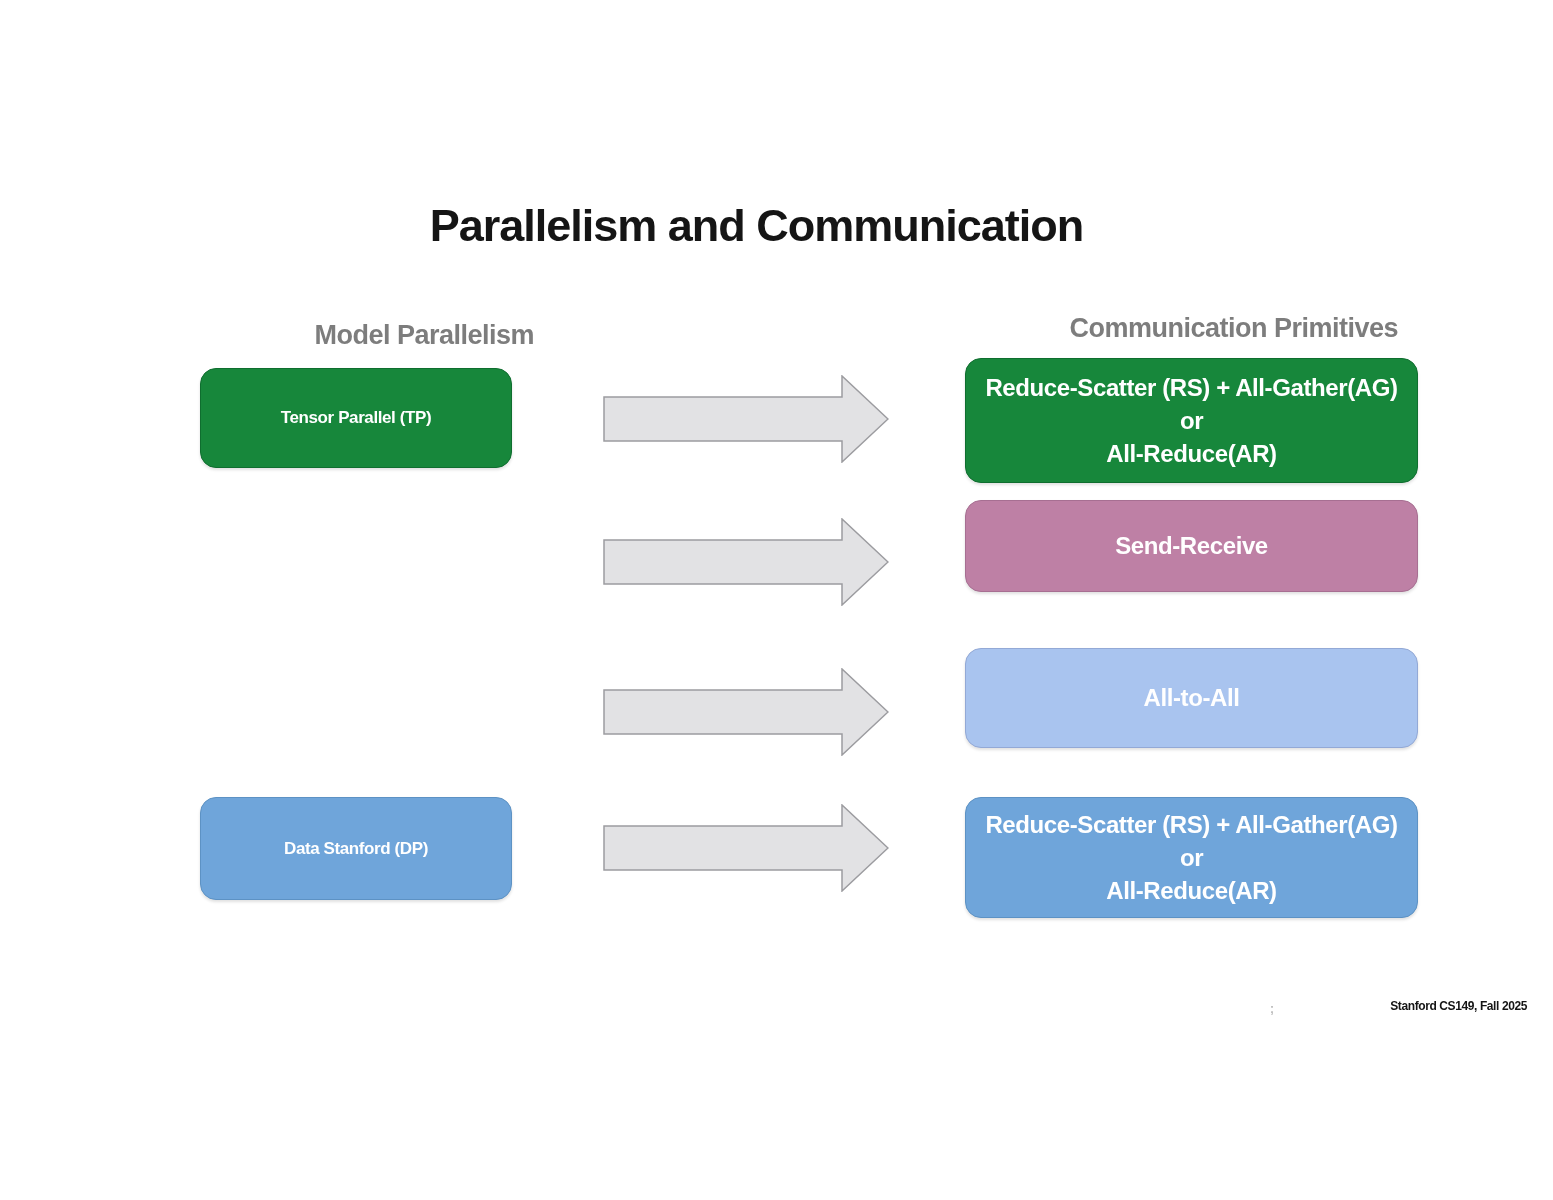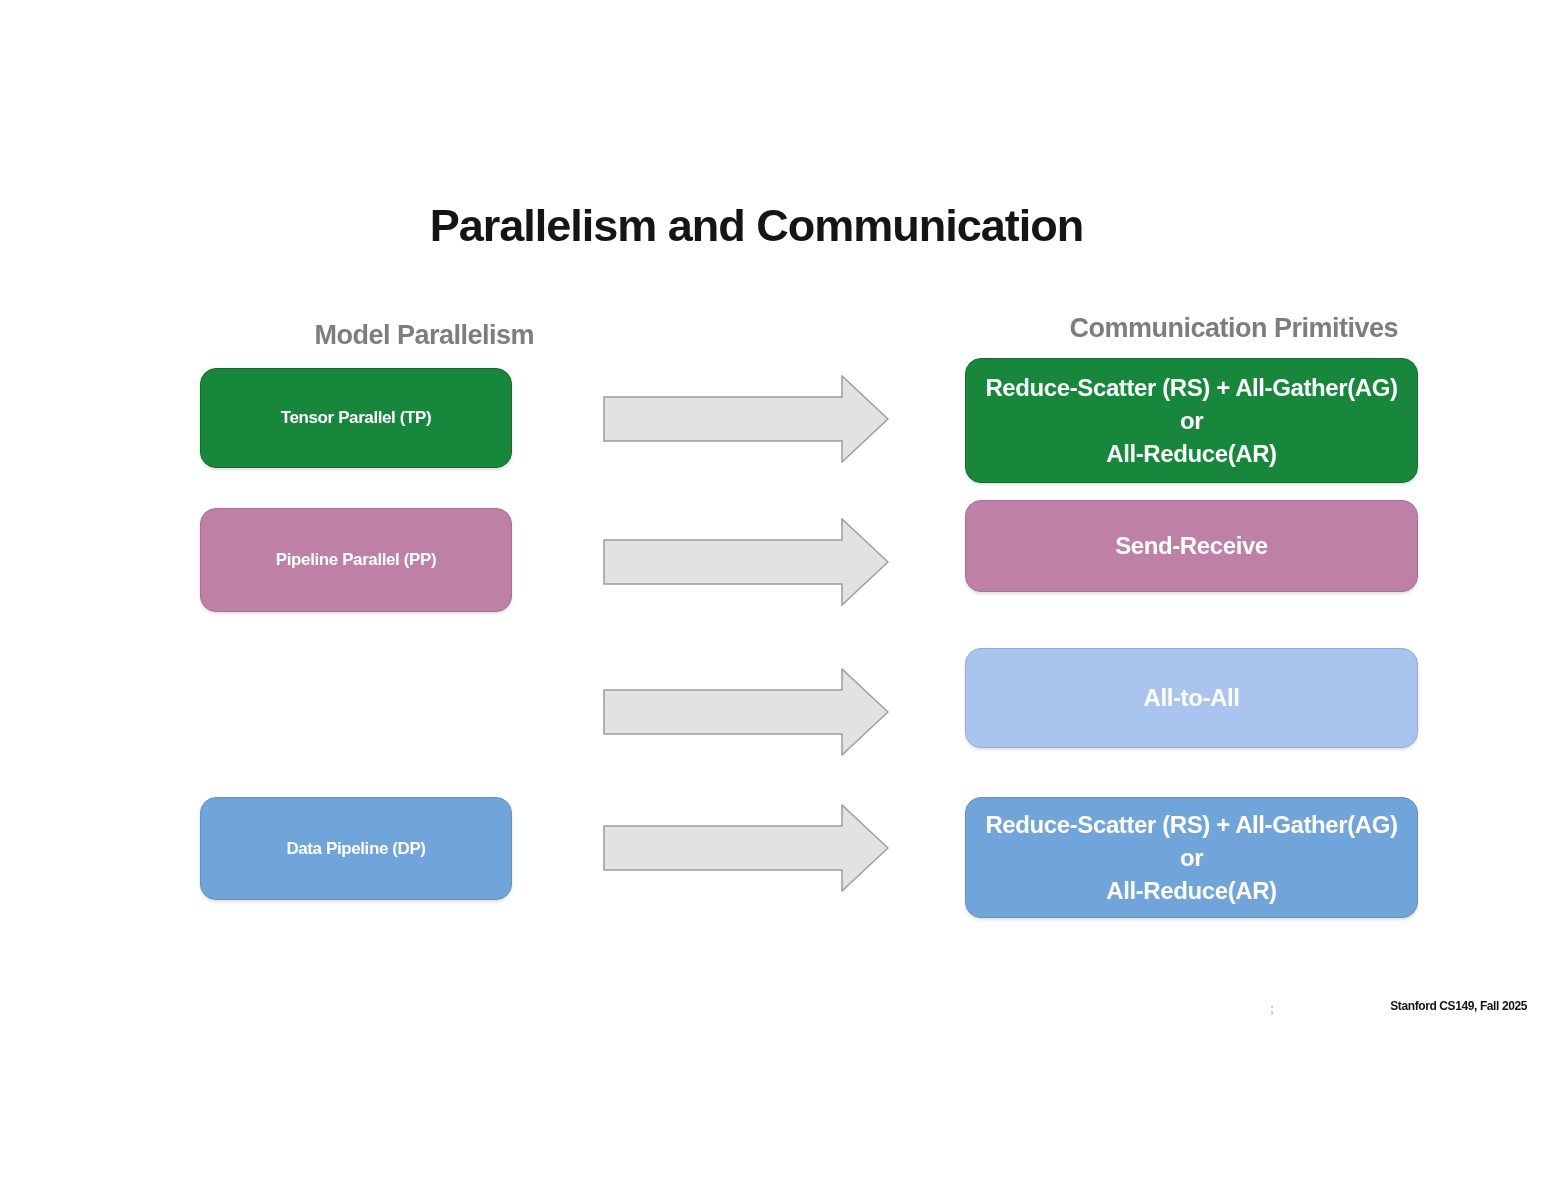--- a/index.html
+++ b/index.html
@@ -116,39 +116,36 @@
   </div>
   <svg class="arrow row1" viewBox="0 0 286 88" aria-hidden="true">
     <polygon points="1,22 239,22 239,1 285,44 239,87 239,66 1,66"></polygon>
   </svg>
   <div class="box box-right bg-green row1">
     <span>Reduce-Scatter (RS) + All-Gather(AG)</span>
     <span>or</span>
     <span>All-Reduce(AR)</span>
   </div>
 
-  <div class="box box-left bg-mauve row2">
-    <span>Pipeline Parallel (PP)</span>
-  </div>
   <svg class="arrow row2" viewBox="0 0 286 88" aria-hidden="true">
     <polygon points="1,22 239,22 239,1 285,44 239,87 239,66 1,66"></polygon>
   </svg>
   <div class="box box-right bg-mauve row2">
     <span>Send-Receive</span>
   </div>
 
   <svg class="arrow row3" viewBox="0 0 286 88" aria-hidden="true">
     <polygon points="1,22 239,22 239,1 285,44 239,87 239,66 1,66"></polygon>
   </svg>
   <div class="box box-right bg-lightblue row3">
     <span>All-to-All</span>
   </div>
 
   <div class="box box-left bg-blue row4">
-    <span>Data Pipeline (DP)</span>
+    <span>Data Stanford (DP)</span>
   </div>
   <svg class="arrow row4" viewBox="0 0 286 88" aria-hidden="true">
     <polygon points="1,22 239,22 239,1 285,44 239,87 239,66 1,66"></polygon>
   </svg>
   <div class="box box-right bg-blue row4">
     <span>Reduce-Scatter (RS) + All-Gather(AG)</span>
     <span>or</span>
     <span>All-Reduce(AR)</span>
   </div>
 

